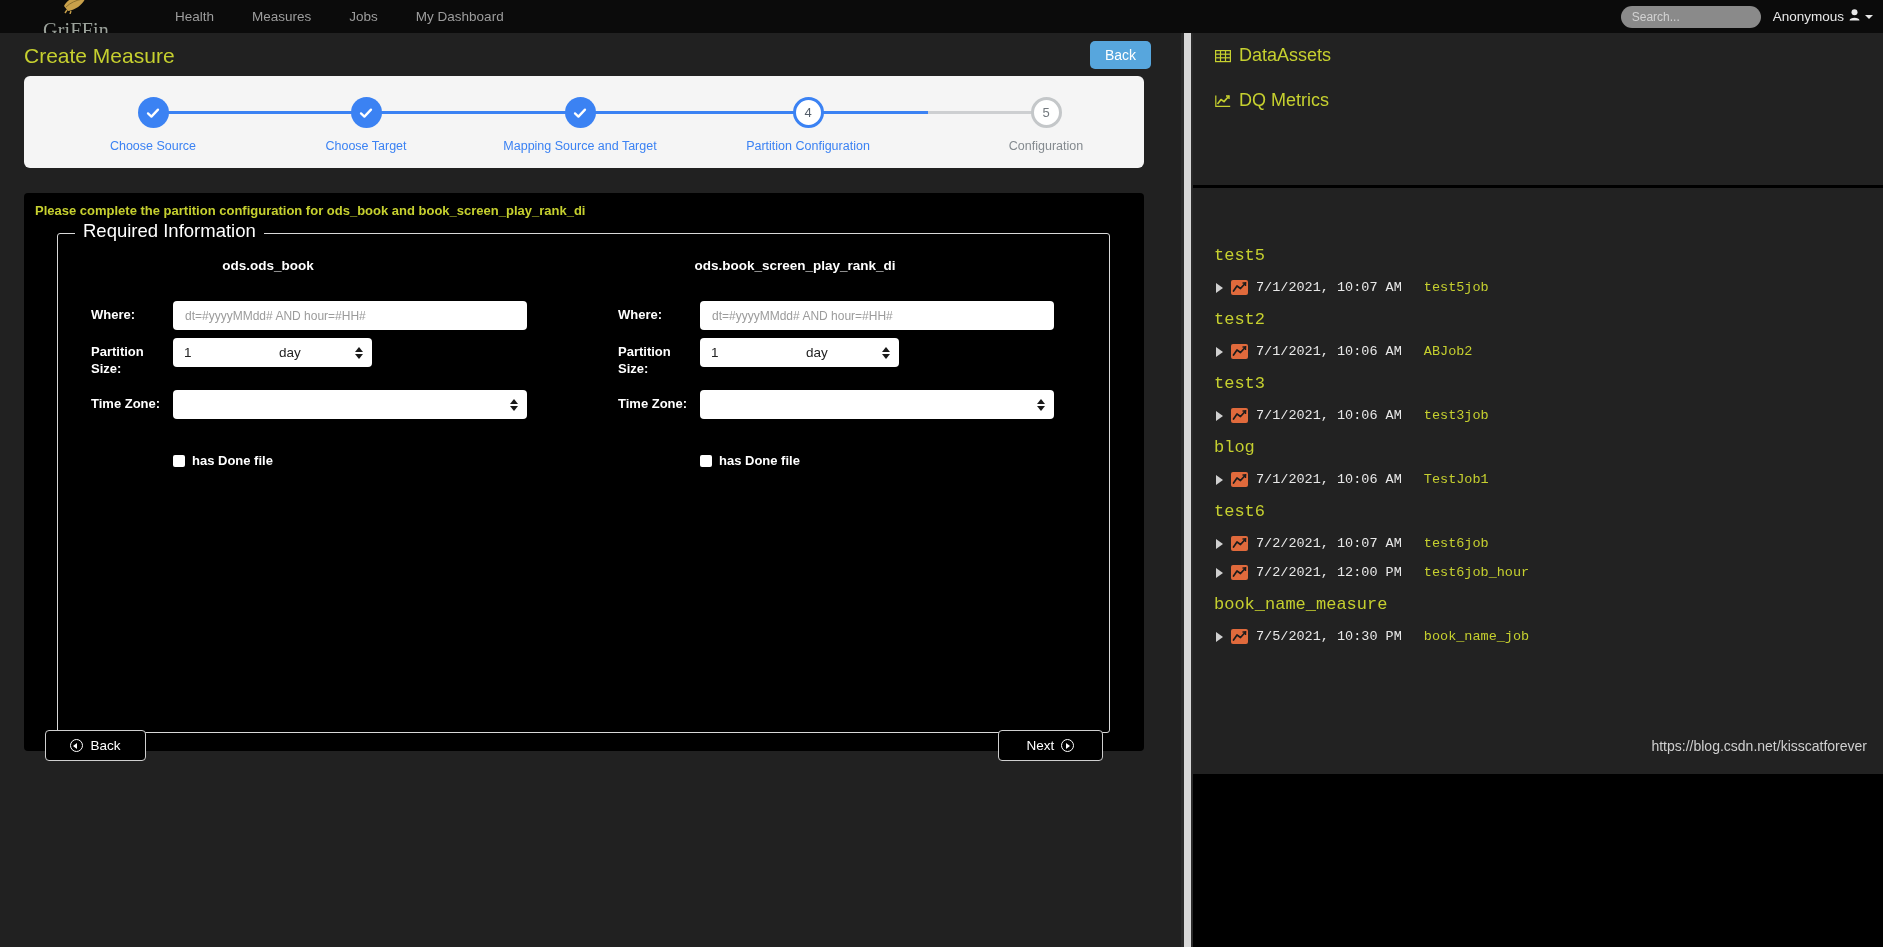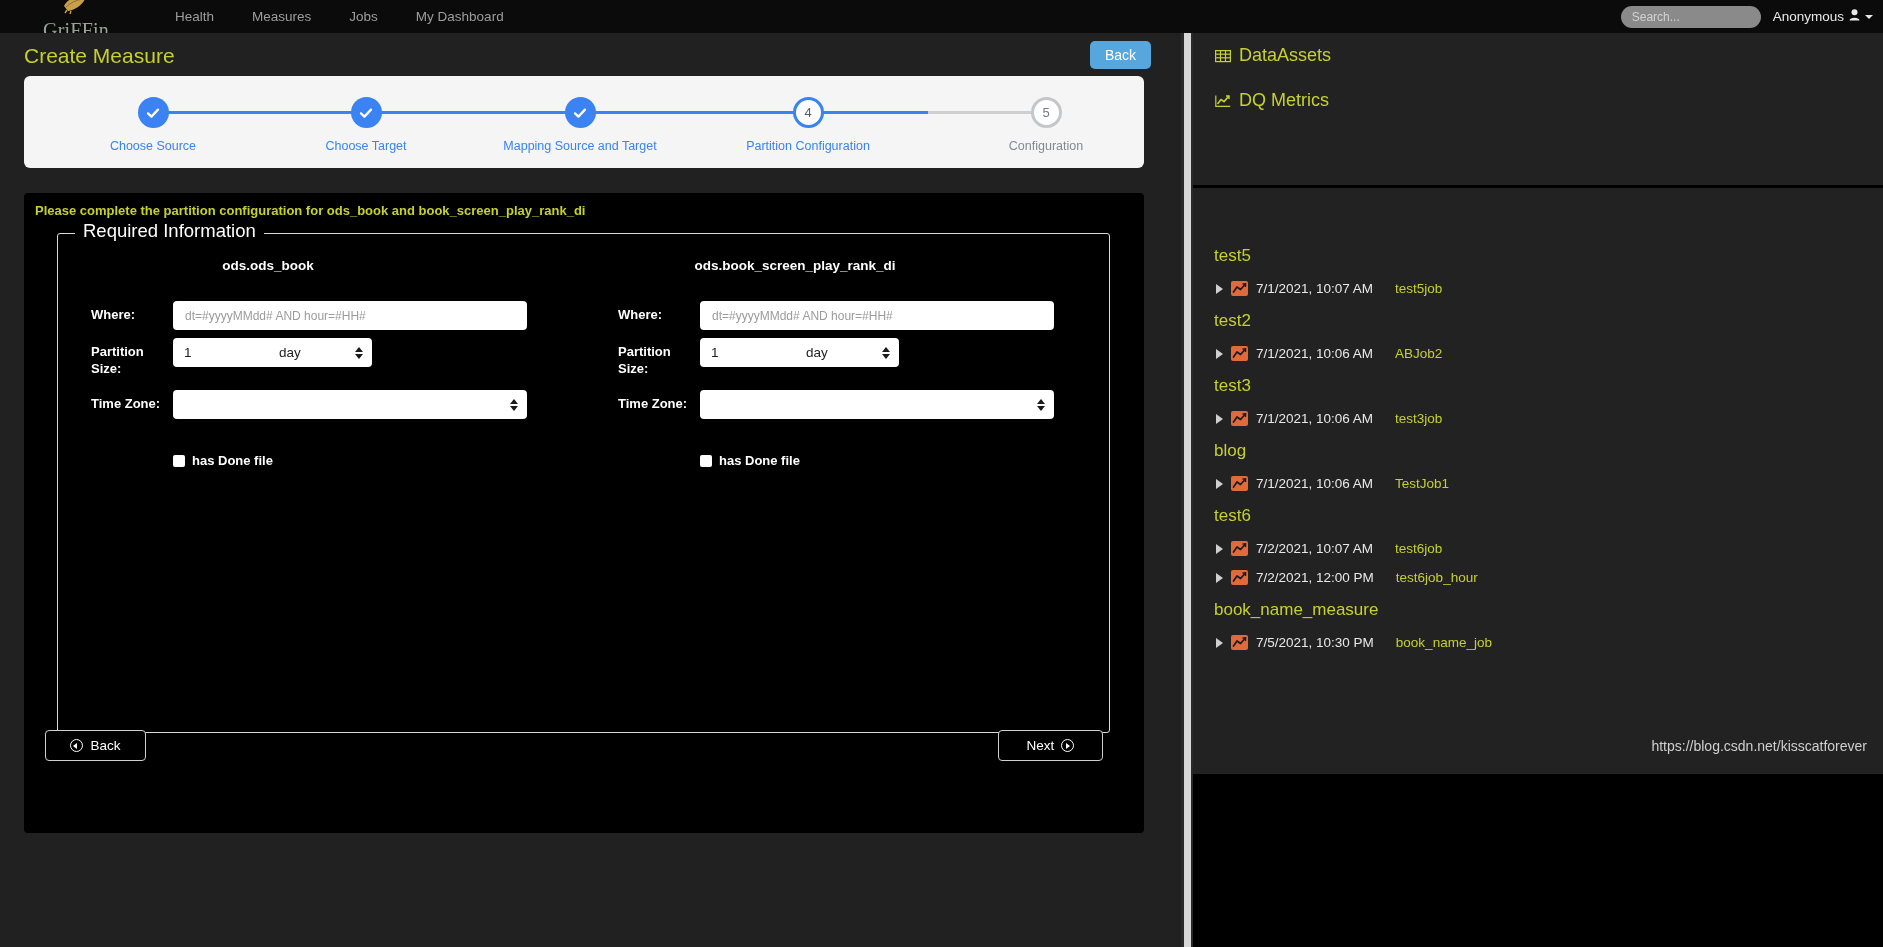--- a/index.html
+++ b/index.html
@@ -105,21 +105,21 @@
   .step-label.inactive { color: #848a8f; }
   .connector {
     position: absolute; top: 35px; height: 3px; z-index: 1;
   }
   .connector.filled { background: #3b82f3; }
   .connector.empty { background: #cdcfd1; }
 
   
   #content-panel {
     position: absolute; left: 24px; top: 160px;
-    width: 1120px; height: 640px;
+    width: 1120px; height: 558px;
     background: #000000; border-radius: 4px;
   }
   #warning-msg {
     position: absolute; left: 11px; top: 10px;
     font-size: 13px; color: #c6d02f; font-weight: bold;
   }
   #fieldset {
     position: absolute; left: 33px; top: 40px;
     width: 1053px; height: 500px;
     border: 1px solid #d9d9d9; border-radius: 3px;
@@ -238,21 +238,21 @@
     display: flex; align-items: center; gap: 8px;
     padding: 12px 0 12px 22px; color: #c6d02f; font-size: 18px;
     cursor: pointer;
   }
   .grid-icon, .chart-icon { width: 16px; height: 16px; flex: none; }
   #sidebar-sep {
     position: absolute; left: 0; top: 152px; width: 690px; height: 3px;
     background: #000000;
   }
   #sidebar-list {
-    position: absolute; left: 0; top: 155px; width: 690px;
+    position: absolute; left: 0; top: 155px; width: 690px; font-family: Liberation Mono, monospace;
   }
   .grp-spacer { height: 50px; }
   .grp-name {
     color: #c6d02f; font-size: 17px; padding: 8px 0 8px 21px;
     cursor: pointer;
   }
   .job-row {
     display: flex; align-items: center; gap: 8px;
     padding: 7px 0 7px 23px; font-size: 13.5px;
   }

